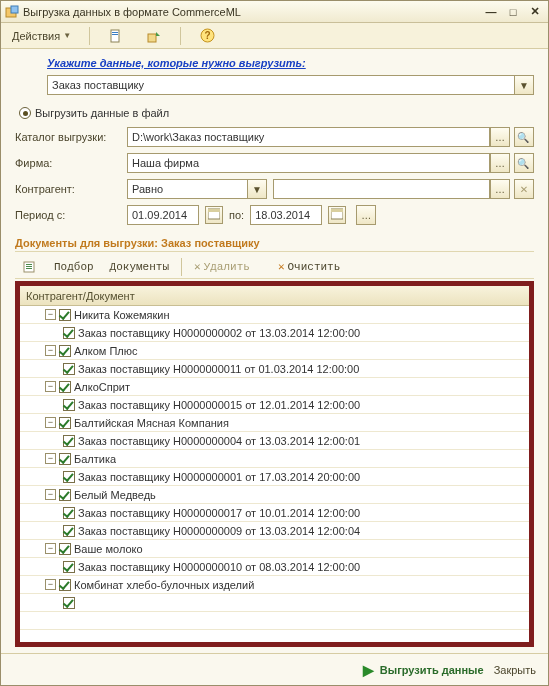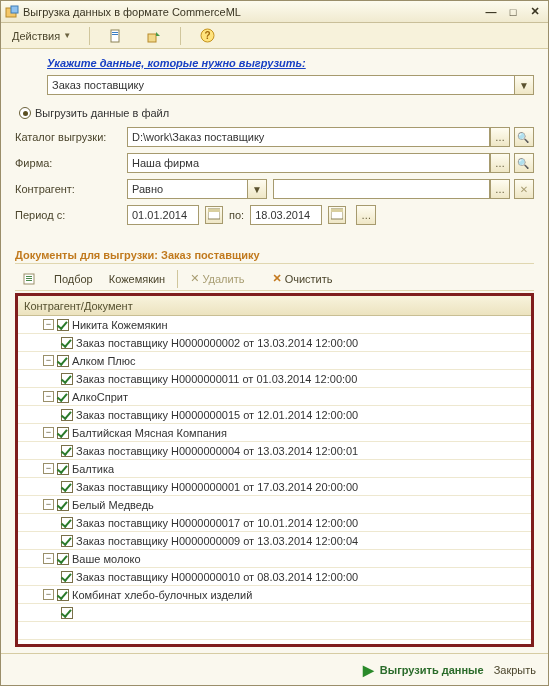--- a/index.html
+++ b/index.html
@@ -110,32 +110,32 @@
   .date-box {
     width:72px; border:1px solid #a69a6e; background:#fff; height:20px;
     display:flex; align-items:center; padding:0 4px; gap:2px;
   }
   .date-btn {
     width:18px;height:18px;border:1px solid #a69a6e;background:linear-gradient(#fefcf0,#efe7c6);
     display:flex;align-items:center;justify-content:center;
   }
   .period-lbl { color:#4b452c; }
   .section-head {
-    color:#c17a1e; font-weight:bold; margin:18px 0 3px 0;
+    color:#c17a1e; font-weight:bold; margin:6px 0 3px 0;
     border-bottom:1px solid #e0d7b0; padding-bottom:2px;
   }
   .tb2 {
     display:flex; align-items:center; height:24px; gap:2px;
-    border-bottom:1px solid #e0d7b0; margin-bottom:2px;
+    border-bottom:1px solid #e0d7b0; margin-bottom:2px;font-family:Liberation Mono, monospace;
   }
   .tb2 .tb-btn { height:20px; }
   .muted { color:#a89d72; }
   
   .tree-wrap {
-    flex:1; border:3px solid #7f1d1d; background:#fff; overflow:hidden;
+    flex:1; border:5px solid #7f1d1d; background:#fff; overflow:hidden;
     display:flex; flex-direction:column;
   }
   .tree-head {
     height:20px; background:linear-gradient(#f8f3dd,#ece3bf);
     border-bottom:1px solid #c8be94;
     display:flex; align-items:center; padding:0 6px; color:#555030;
   }
   .tree-body {
     flex:1; overflow-y:auto; overflow-x:hidden;
   }
@@ -292,21 +292,21 @@
             <span>…</span>
           </div>
         <div class="mini-btn standalone">
             <span class="muted">✕</span>
           </div>
       </div>
 
       <div class="lbl">Период с:</div>
       <div class="period-row">
         <div class="date-box">
-            <span>01.01.2014</span>
+            <span>01.09.2014</span>
           </div>
         <div class="date-btn">
             <span><svg width="12" height="12">
                 <rect x="0" y="1" width="12" height="10" fill="#fff" stroke="#8c8256"></rect>
                 <rect x="0" y="1" width="12" height="3" fill="#d9cf9f"></rect>
               </svg></span>
           </div>
         <span class="period-lbl">по:</span>
         <div class="date-box">
             <span>18.03.2014</span>
@@ -333,21 +333,21 @@
               <rect x="3" y="4" width="6" height="1" fill="#4a8a4a"></rect>
               <rect x="3" y="6" width="6" height="1" fill="#4a8a4a"></rect>
               <rect x="3" y="8" width="6" height="1" fill="#4a8a4a"></rect>
             </svg>
           </span>
       </span>
       <span class="tb-btn">
           <span>Подбор</span>
         </span>
       <span class="tb-btn">
-          <span>Кожемякин</span>
+          <span>Документы</span>
         </span>
       <span class="tb-sep"></span>
       <span class="tb-btn muted">
         <span class="muted">✕</span>
         <span class="muted">Удалить</span>
       </span>
       <span style="width:10px"></span>
       <span class="tb-btn">
         <span class="orange-x">✕</span>
         <span>Очистить</span>

